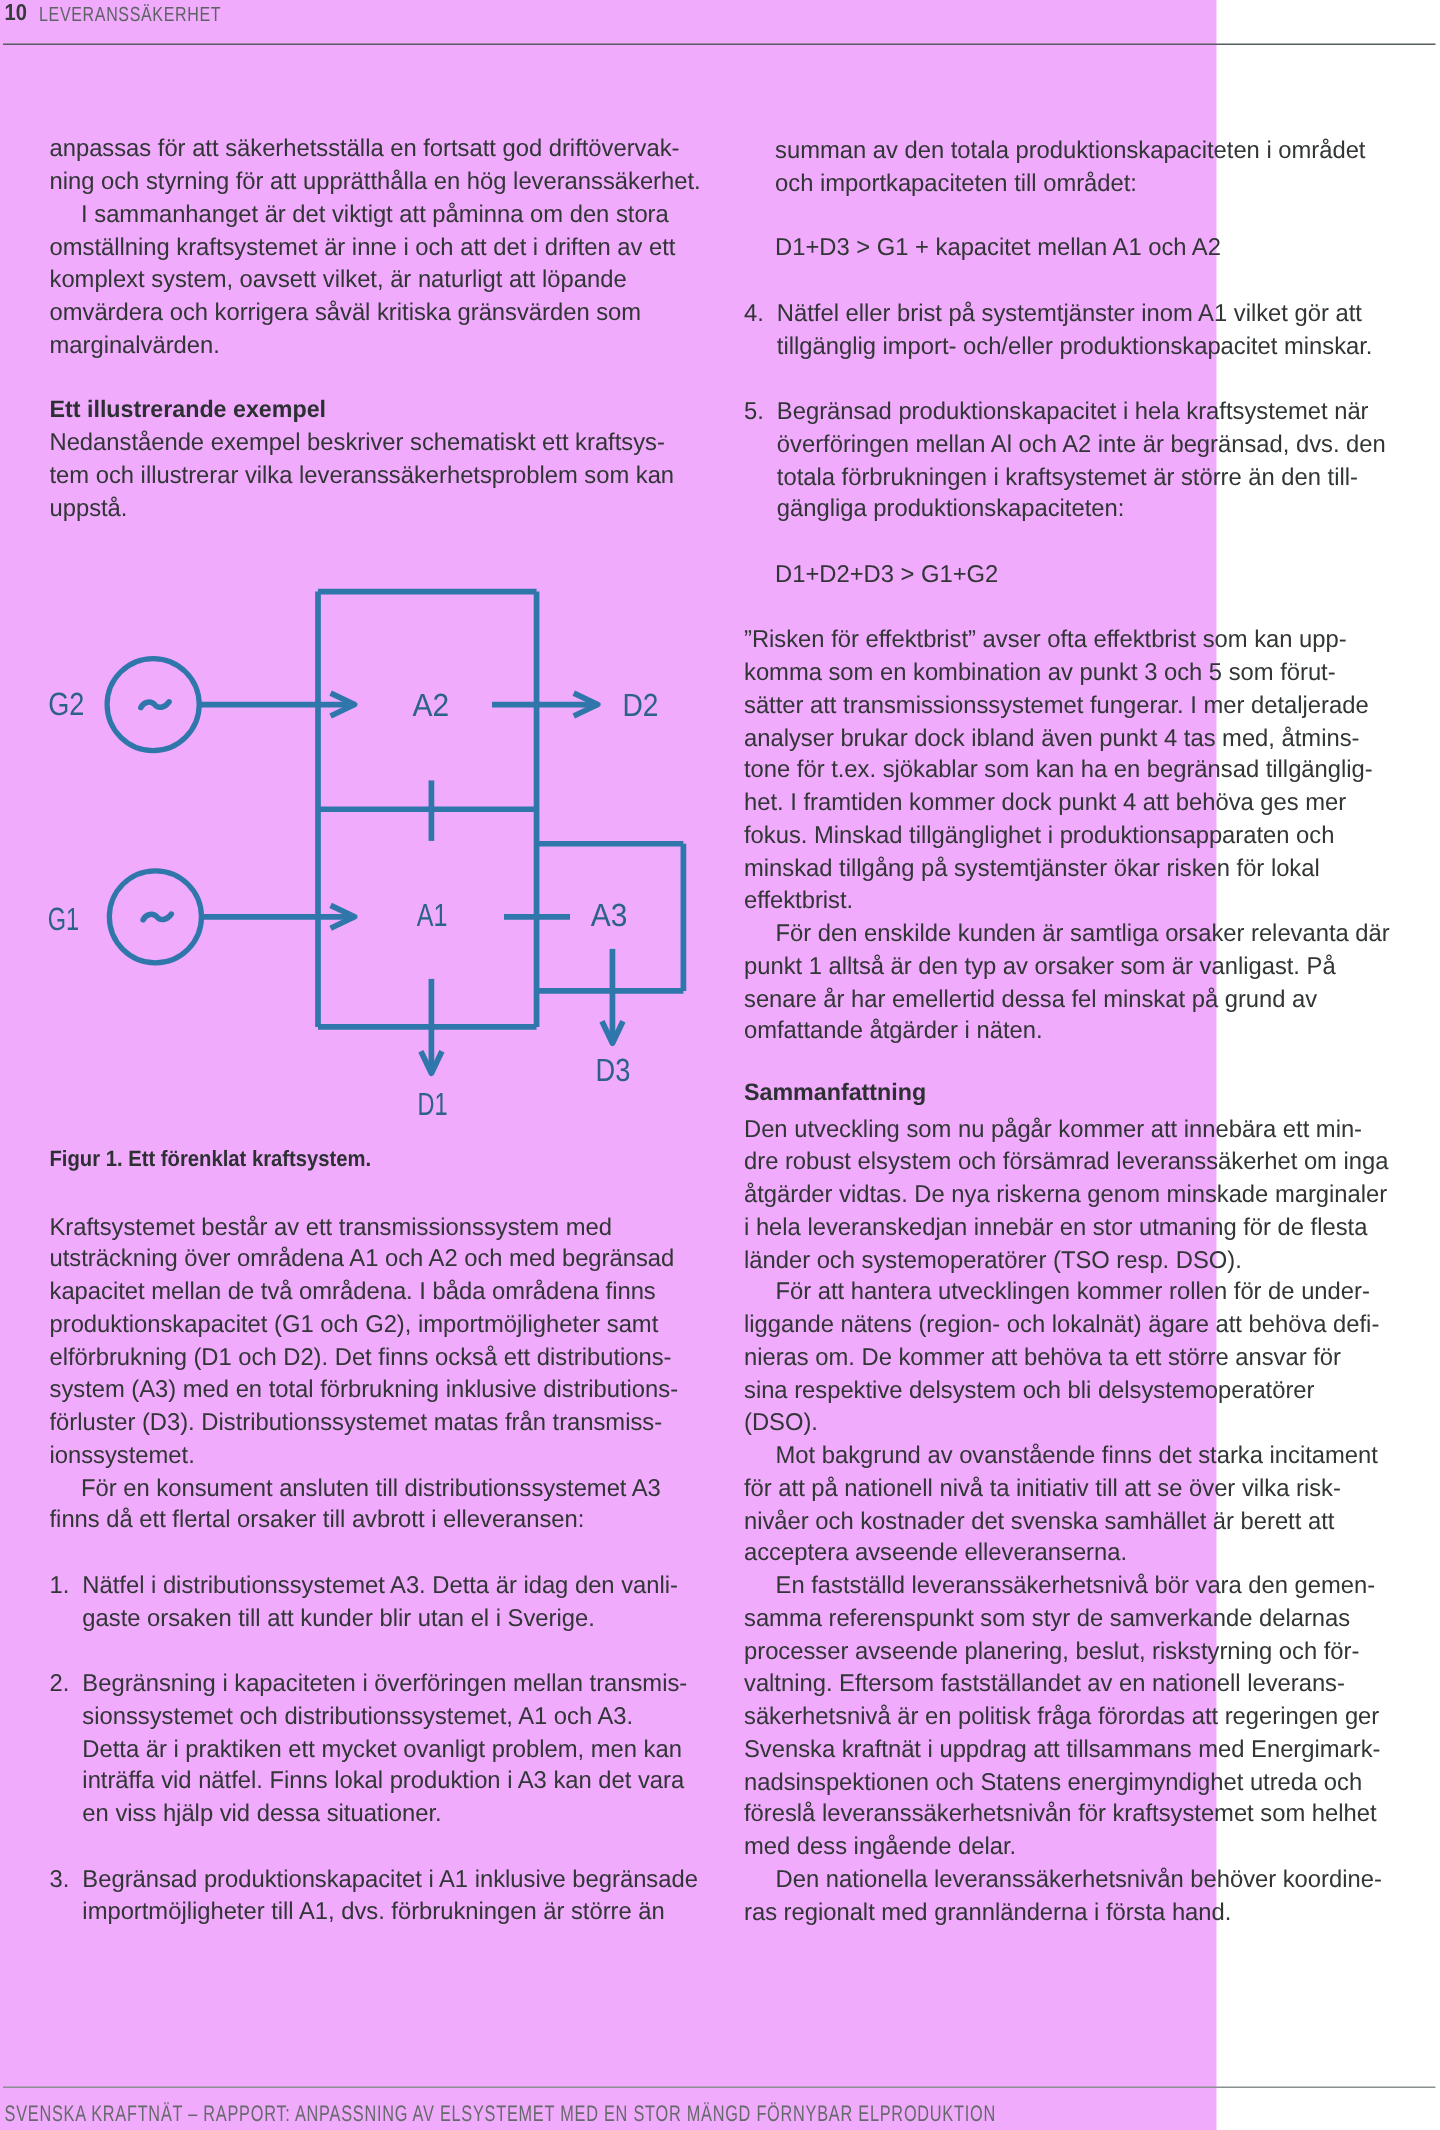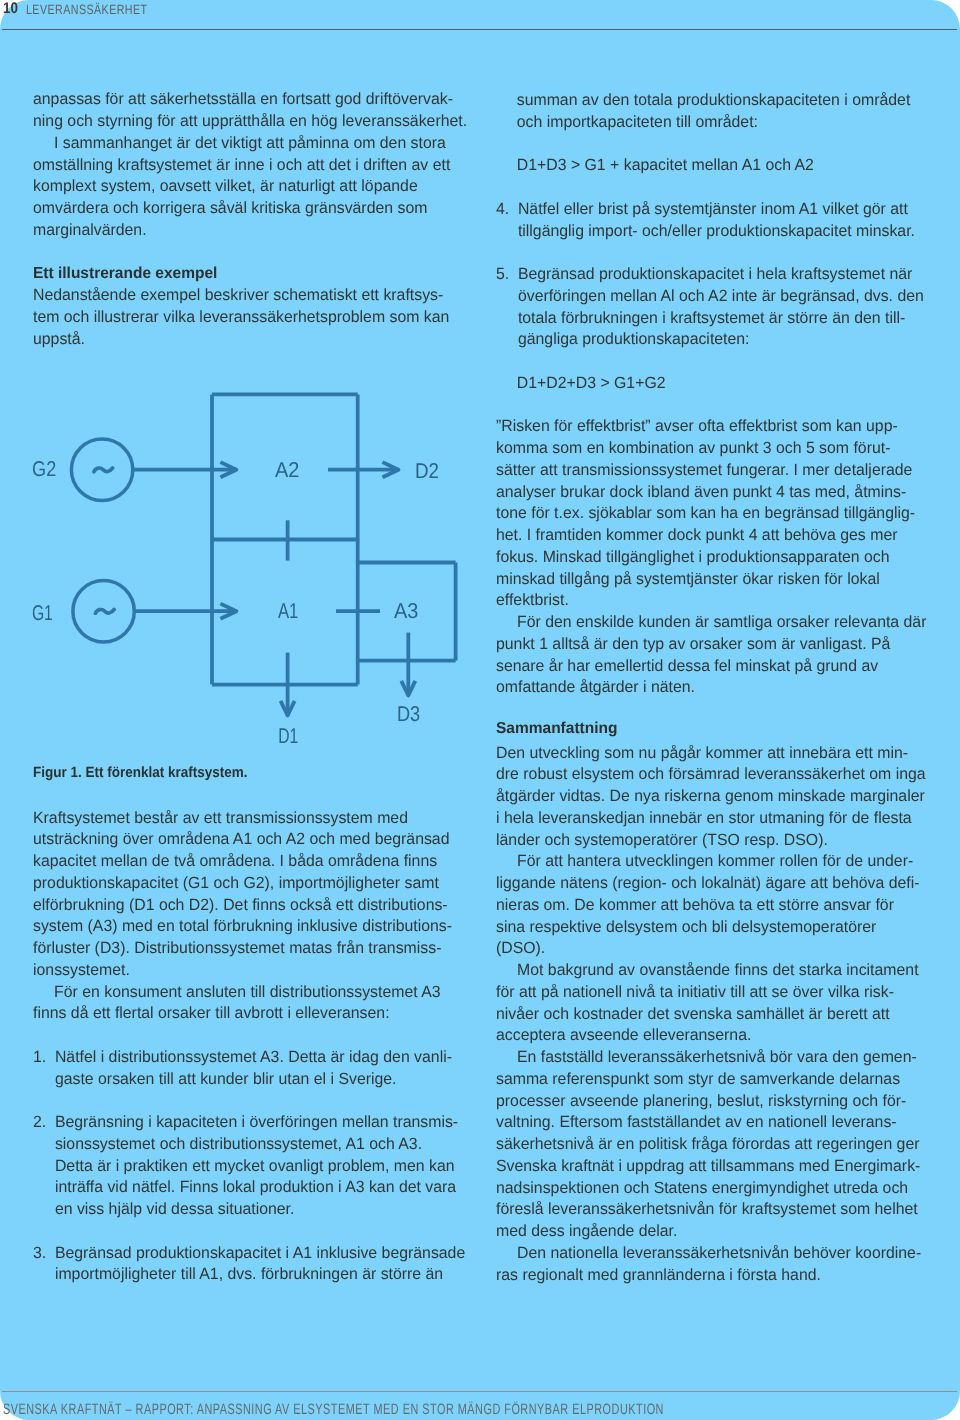--- a/index.html
+++ b/index.html
@@ -1,20 +1,20 @@
 <!DOCTYPE html>
 <html><head>
 <meta charset="utf-8">
 <title>Leveranssäkerhet</title>
 <style>
   html,body{margin:0;padding:0;background:#ffffff;}
   body{width:960px;height:1420px;position:relative;overflow:hidden;
        font-family:"Liberation Sans",sans-serif;color:#313536;
        -webkit-font-smoothing:antialiased;text-rendering:geometricPrecision;}
-  .page{position:absolute;left:0;top:0;width:960px;height:1420px;background:#7dd3fc;border-radius:29px;}
+  .page{position:absolute;left:0;top:0;width:811px;height:1420px;background:#f0abfc;}
 
   
   #runhead{position:absolute;left:0;top:0;white-space:nowrap;}
   #runhead .pg{position:absolute;left:2.8px;top:1.1px;font-weight:bold;font-size:15.4px;
       line-height:16px;color:#373a3b;transform:scaleX(0.872) translateZ(0);transform-origin:left top;}
   #runhead .ttl{position:absolute;left:26.2px;top:1.5px;font-size:13.5px;line-height:16px;
       letter-spacing:0.55px;color:#5e6264;transform:scaleX(0.791) translateZ(0);transform-origin:left top;}
   #headrule{position:absolute;left:2px;top:29px;width:955px;height:1.1px;background:#575c5e;}
 
   

